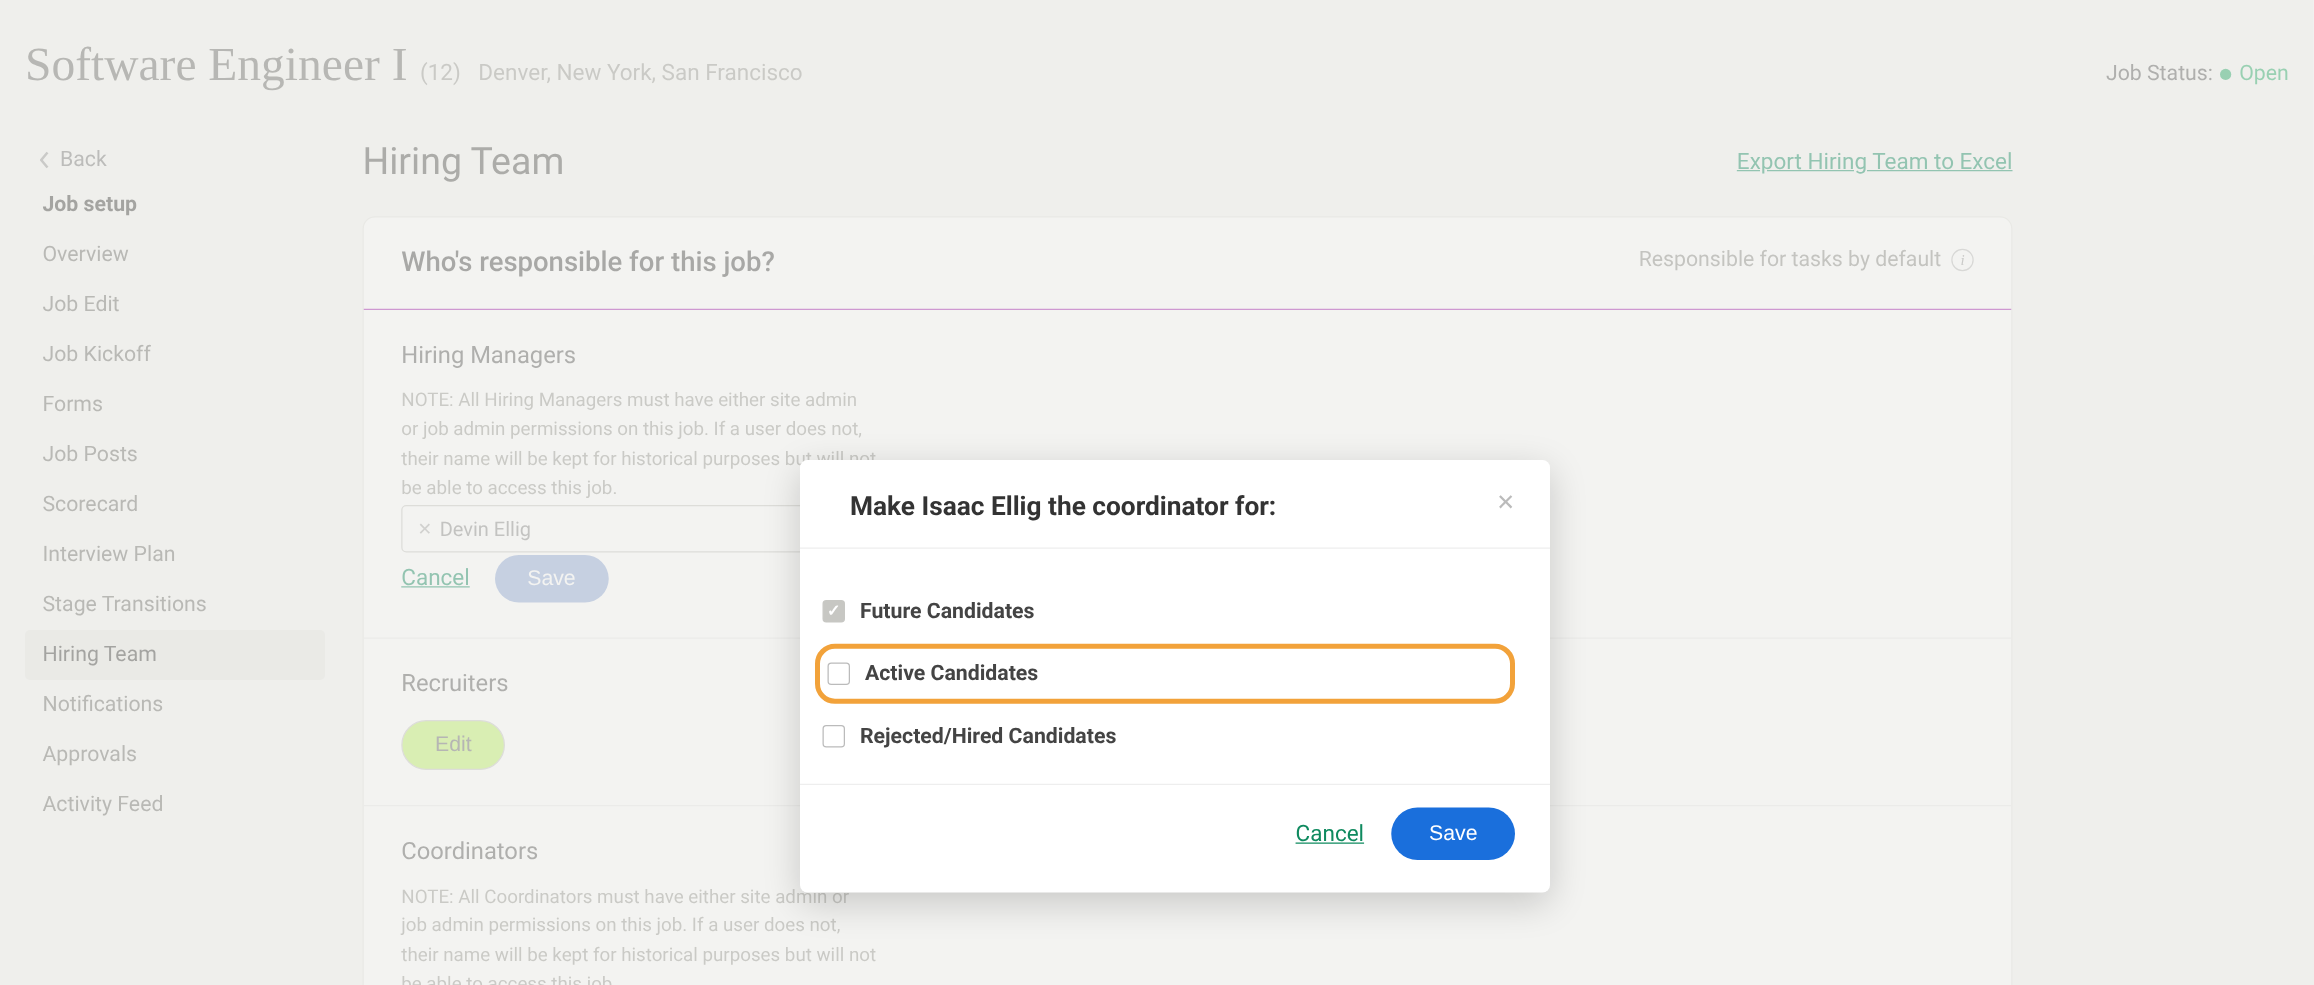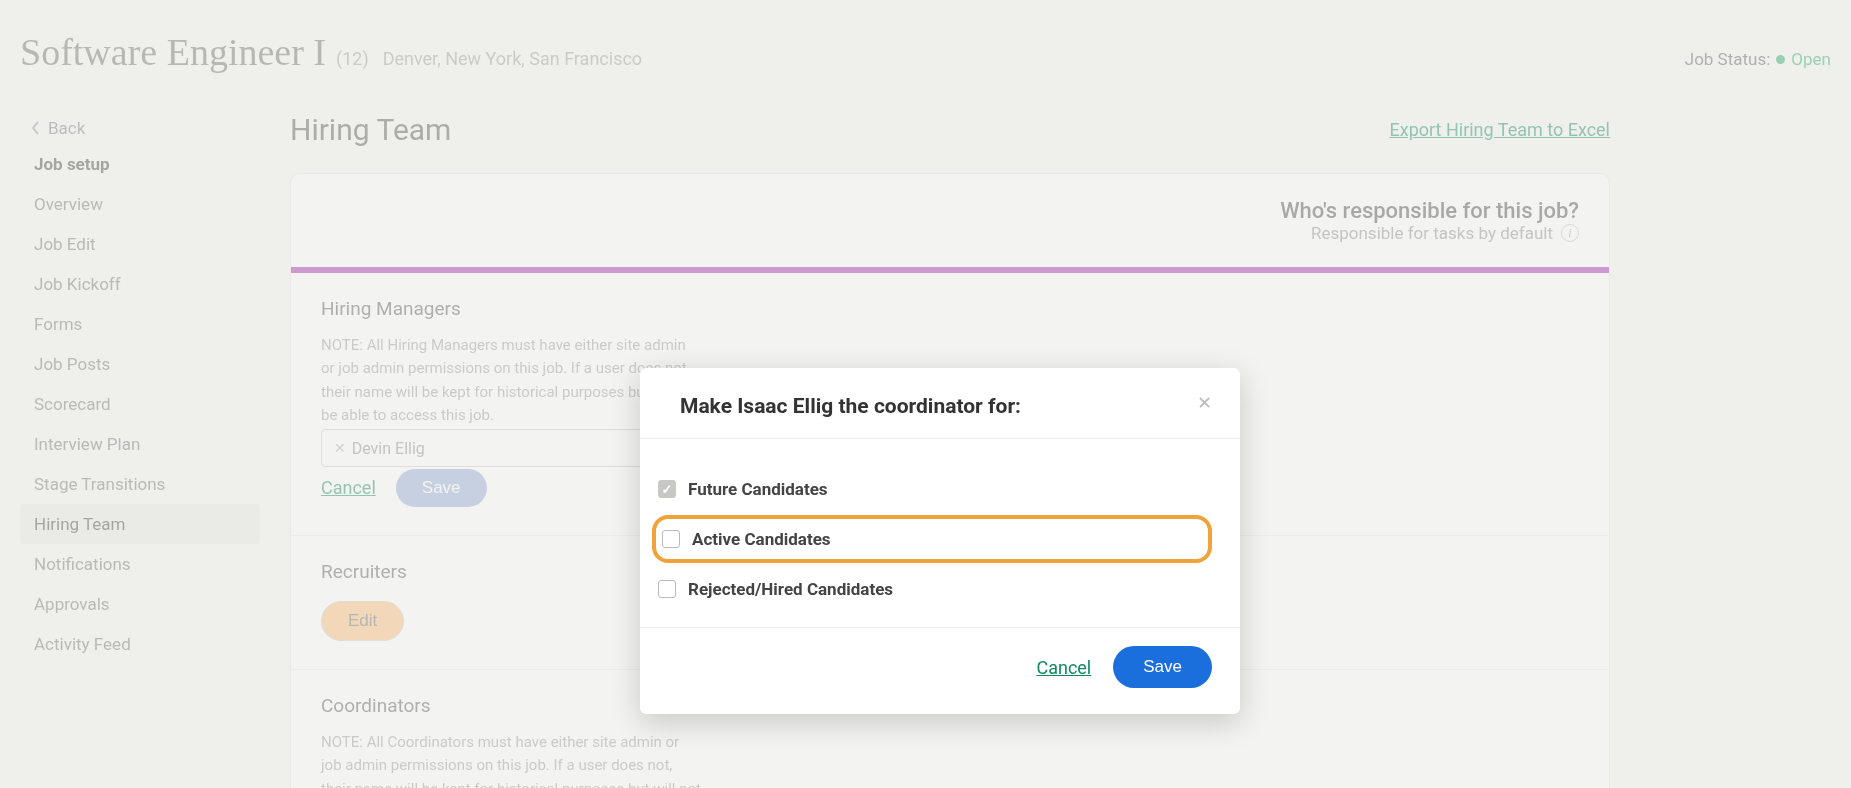--- a/index.html
+++ b/index.html
@@ -100,24 +100,23 @@
   cursor: pointer;
 }
 
 .panel {
   background: #fff;
   border: 1px solid #e5e5e1;
   border-radius: 10px;
 }
 .panel-head {
   display: flex;
-  align-items: flex-end;
+  align-items: flex-start;
   padding: 24px 30px;
-  border-bottom: 6px solid #a21caf;
-  flex-direction: column;
+  border-bottom: 1px solid #a21caf;
 }
 .panel-head h2 {
   font-size: 22px;
   font-weight: 500;
   color: #444;
 }
 .panel-head .resp {
   margin-left: auto;
   color: #8a8a86;
   font-size: 17px;
@@ -205,21 +204,21 @@
   border-radius: 20px;
   padding: 9px 26px;
   font-size: 17px;
   cursor: pointer;
 }
 .btn-save-dim {
   background: #8fa8d8;
   color: #fff;
 }
 .btn-outline {
-  background: #fdba74;
+  background: #bef264;
   border: 1px solid #c8c8c4;
   color: #666;
 }
 
 
 .overlay {
   position: absolute;
   inset: 0;
   background: rgba(235,235,232,0.6);
 }

